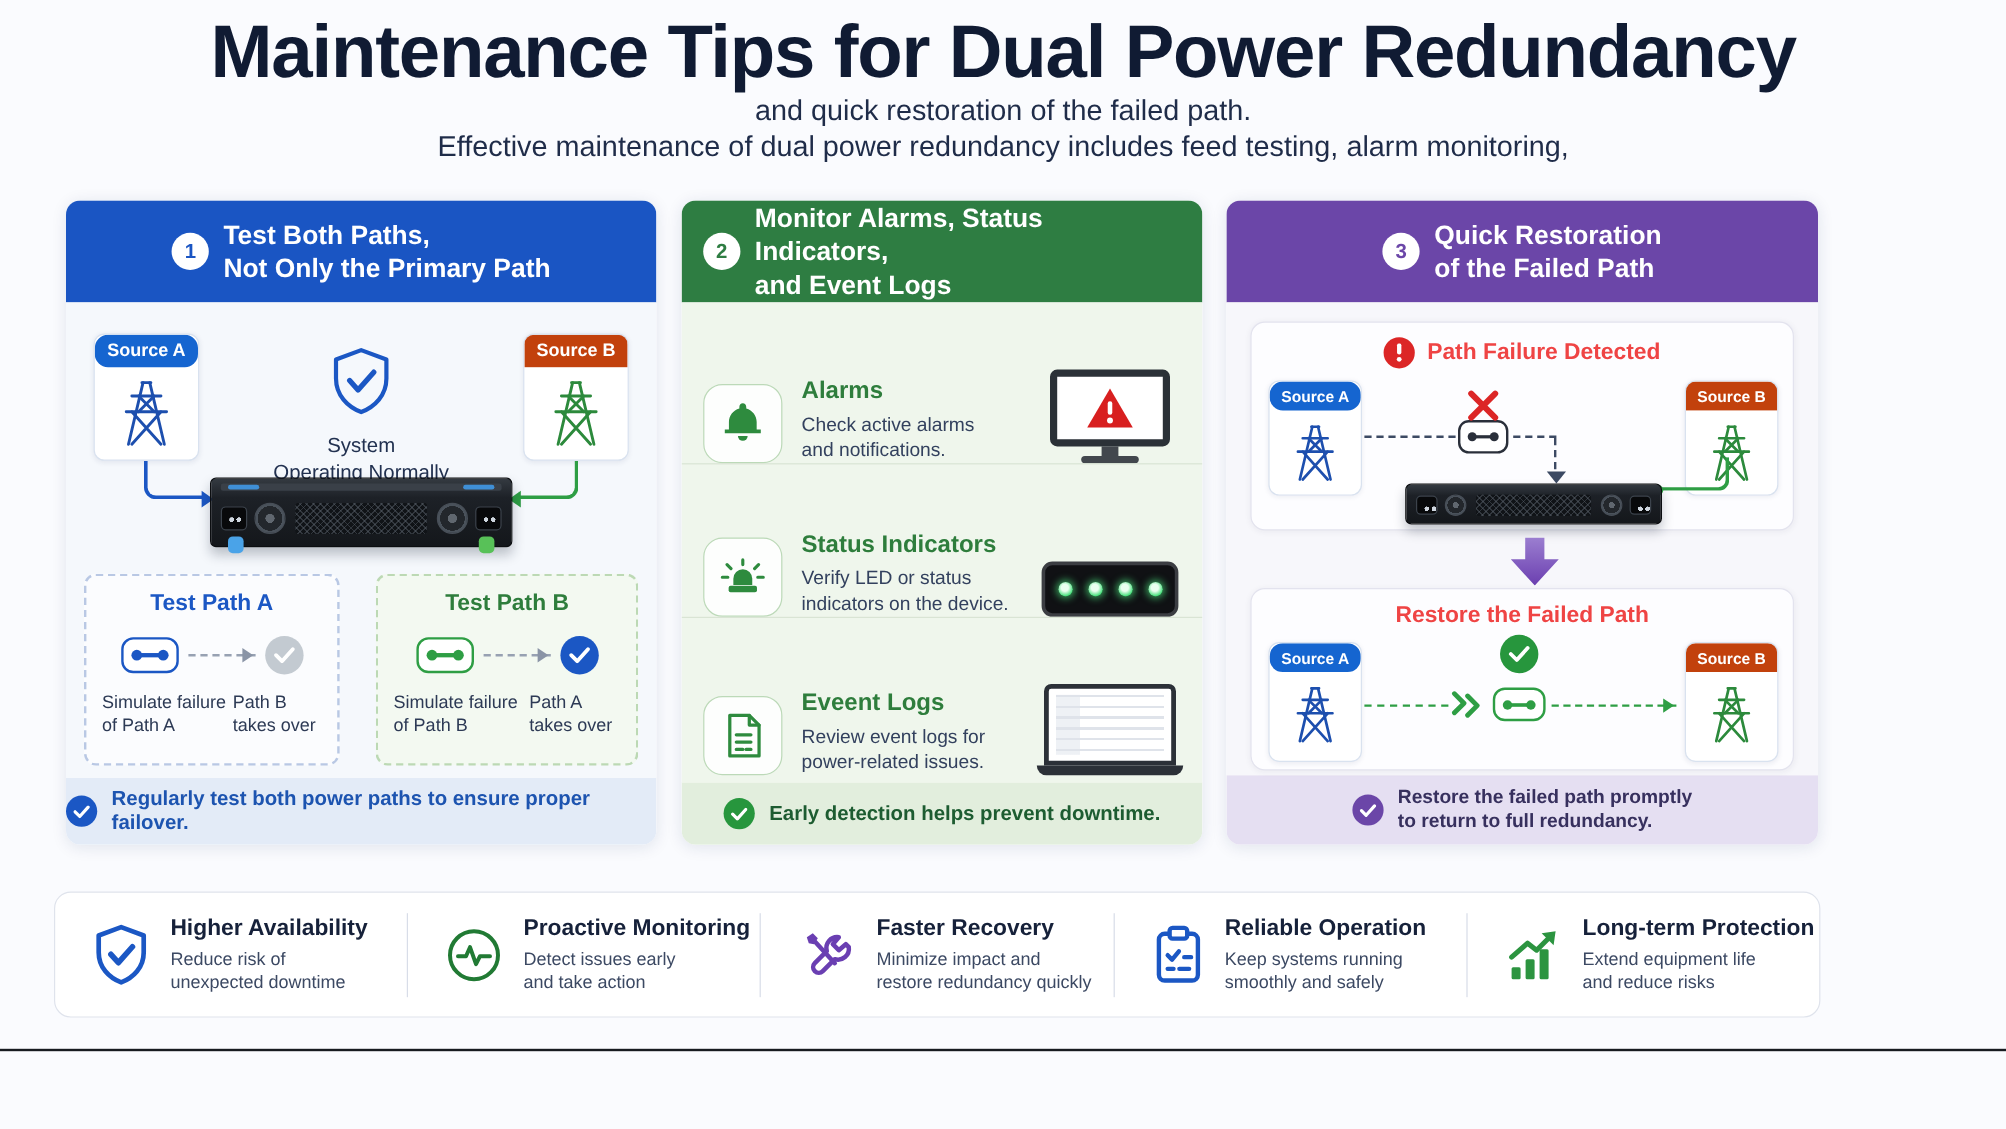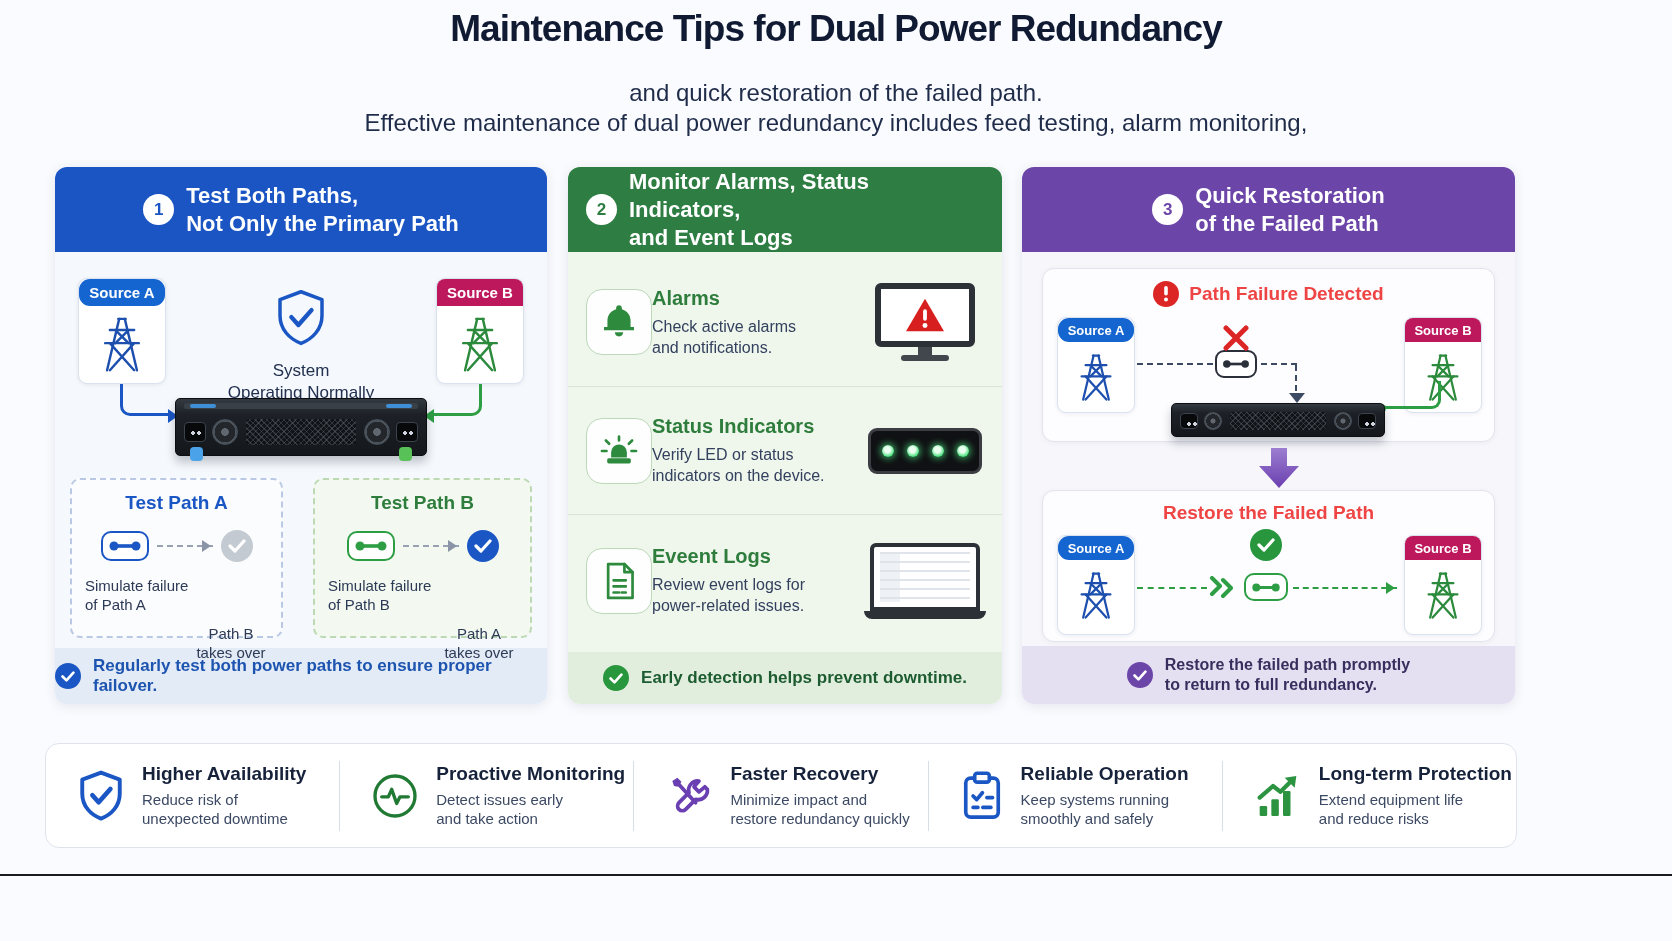--- a/index.html
+++ b/index.html
@@ -9,21 +9,21 @@
     background:#ffffff;
     position:relative;
     overflow:hidden;
     color:#2e3c5c;
   }
   .canvas { position:absolute; inset:0; background:#fafbfe; }
 
   
   .page-title {
     position:absolute; top:8px; left:0; width:100%;
-    text-align:center; font-size:37px; font-weight:800;
+    text-align:center; font-size:62px; font-weight:800;
     letter-spacing:-1px; color:#101b33;
   }
   .page-subtitle {
     position:absolute; top:78px; left:0; width:100%;
     text-align:center; font-size:24px; color:#1f2c49; line-height:30px;
   }
 
   
   .panel {
     position:absolute; top:167px; height:537px;
@@ -80,21 +80,21 @@
     position:absolute; width:88px; height:106px; background:#fff;
     border:1px solid #d9e2ef; border-radius:9px; overflow:hidden;
     display:flex; flex-direction:column; align-items:center;
     box-shadow:0 1px 4px rgba(20,40,90,.08);
   }
   .src-head {
     width:100%; height:27px; display:flex; align-items:center; justify-content:center;
     color:#fff; font-size:15px; font-weight:700;
   }
   .src-head.blue  { background:#1565d0;border-radius:11px; }
-  .src-head.green { background:#be185d; }
+  .src-head.green { background:#c2410c; }
   .src-card svg.tower { margin-top:7px; }
   .src-card.sm { width:78px; height:96px; }
   .src-card.sm .src-head { height:24px; font-size:13px; }
 
   
   .device {
     position:absolute; background:linear-gradient(#343a41,#1d2127 28%,#14171b);
     border-radius:5px; border:1px solid #0c0e11;
     display:flex; align-items:center; padding:0 8px; gap:8px;
     box-shadow:0 6px 10px rgba(20,30,50,.25);
@@ -177,26 +177,26 @@
   .dash-arrow { position:relative; width:56px; border-top:2.5px dashed #97a1b2; }
   .dash-arrow::after {
     content:""; position:absolute; right:-4px; top:-7px;
     border:6px solid transparent; border-left:9px solid #8a94a6;
   }
   .test-labels {
     display:flex; justify-content:space-between; padding:0 13px; margin-top:14px;
     font-size:15px; line-height:19px; color:#2d3a55; text-align:left;
   }
   .test-labels .lbl-left  { width:112px; }
-  .test-labels .lbl-right { width:76px; text-align:center;margin-top:48px; }
+  .test-labels .lbl-right { width:76px; text-align:left; }
 
   
   .p2-row {
     position:absolute; left:0; width:100%; height:128px;
-    display:flex; align-items:center; padding:0 18px; gap:0;
+    display:flex; align-items:flex-end; padding:0 18px; gap:16px;
   }
   .p2-row.r1 { top:6px; }
   .p2-row.r2 { top:134px; border-top:1px solid #d9e4d4; }
   .p2-row.r3 { top:262px; border-top:1px solid #d9e4d4; height:132px; }
   .icon-box {
     width:66px; height:66px; border-radius:16px; background:#fdfefd;
     border:1.5px solid #bcd9b8; display:flex; align-items:center; justify-content:center;
     flex:0 0 auto;
   }
   .p2-text { flex:1; }

